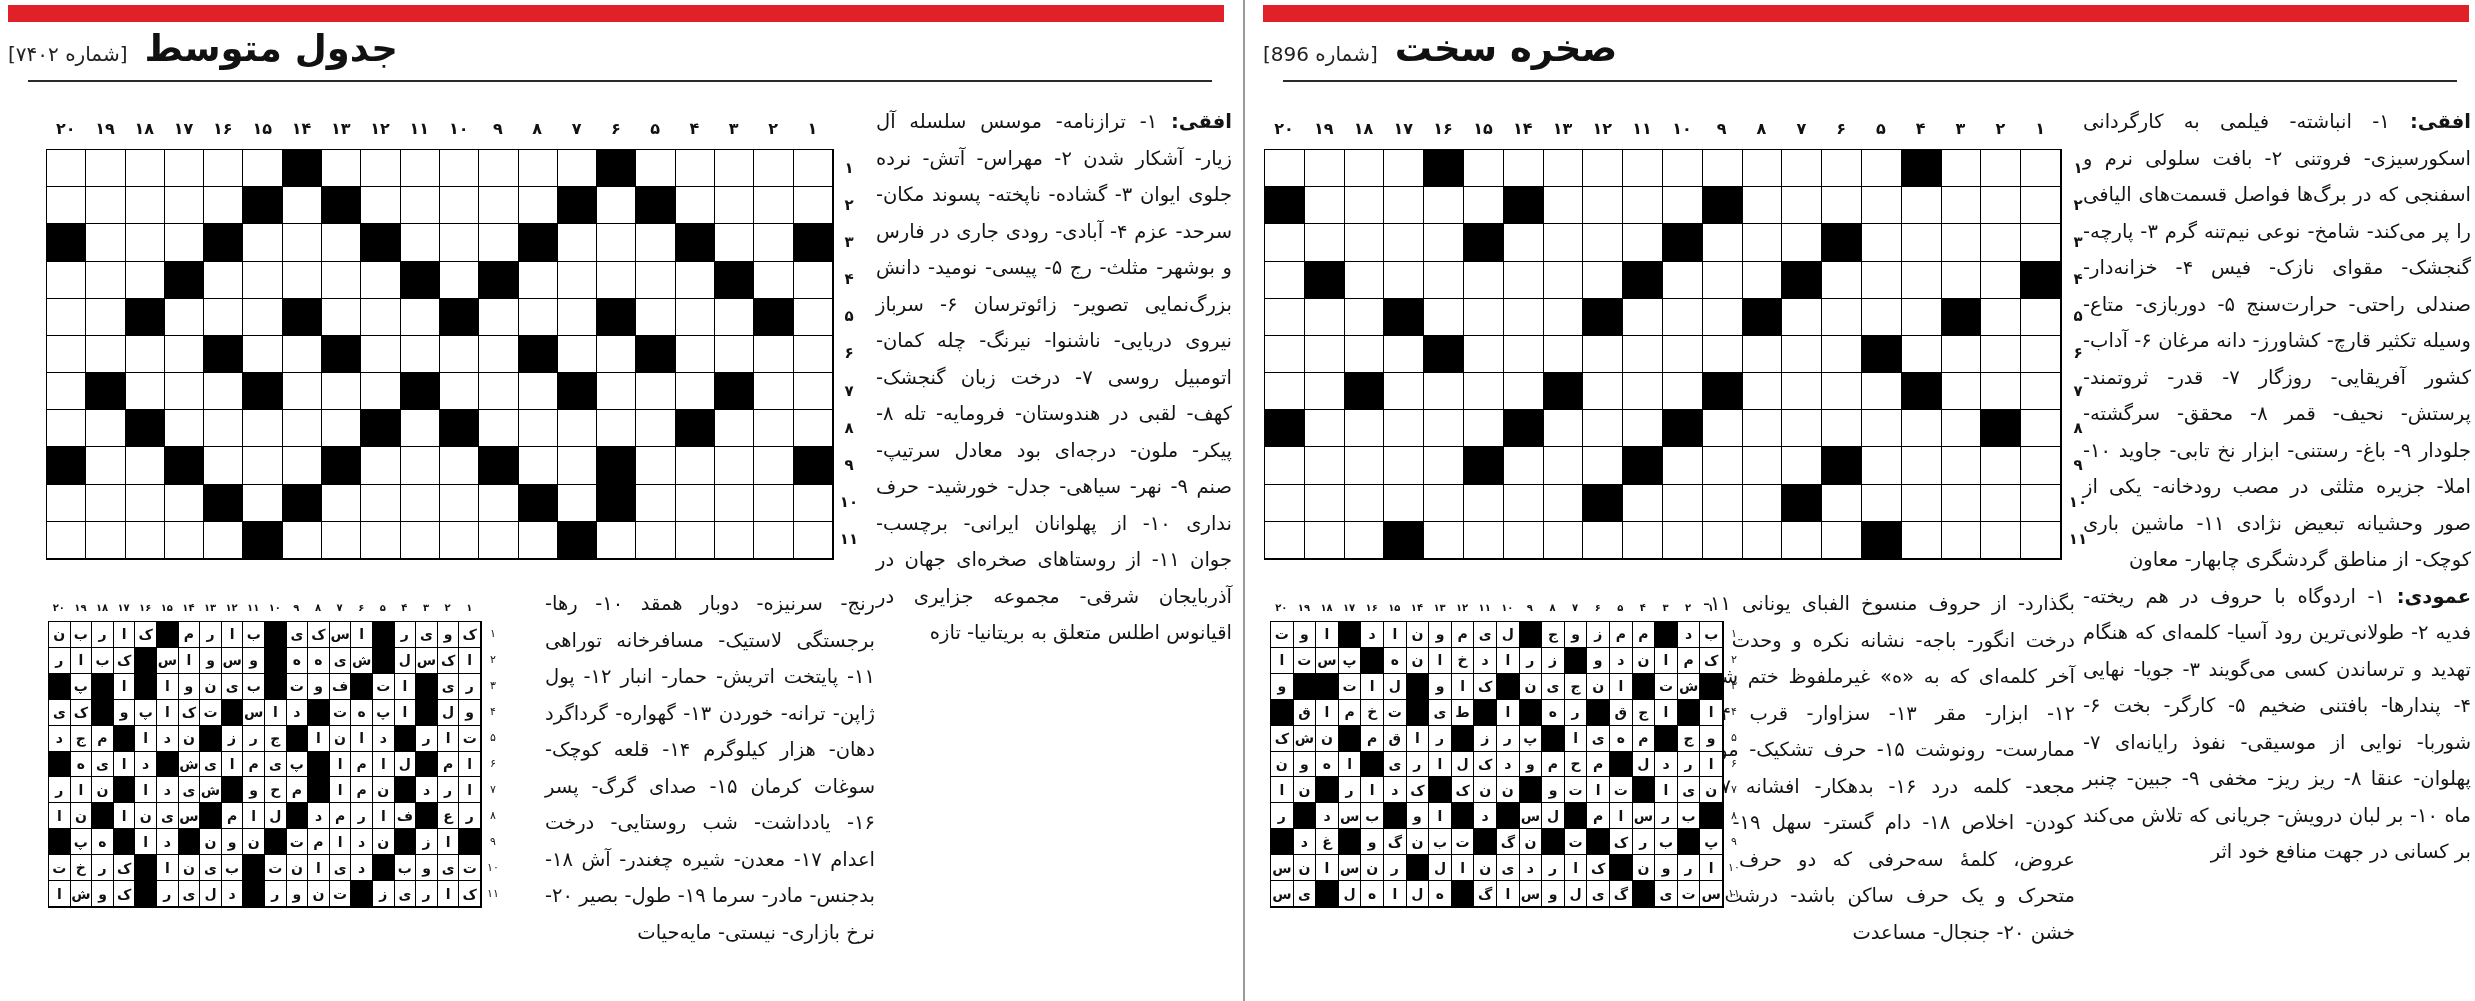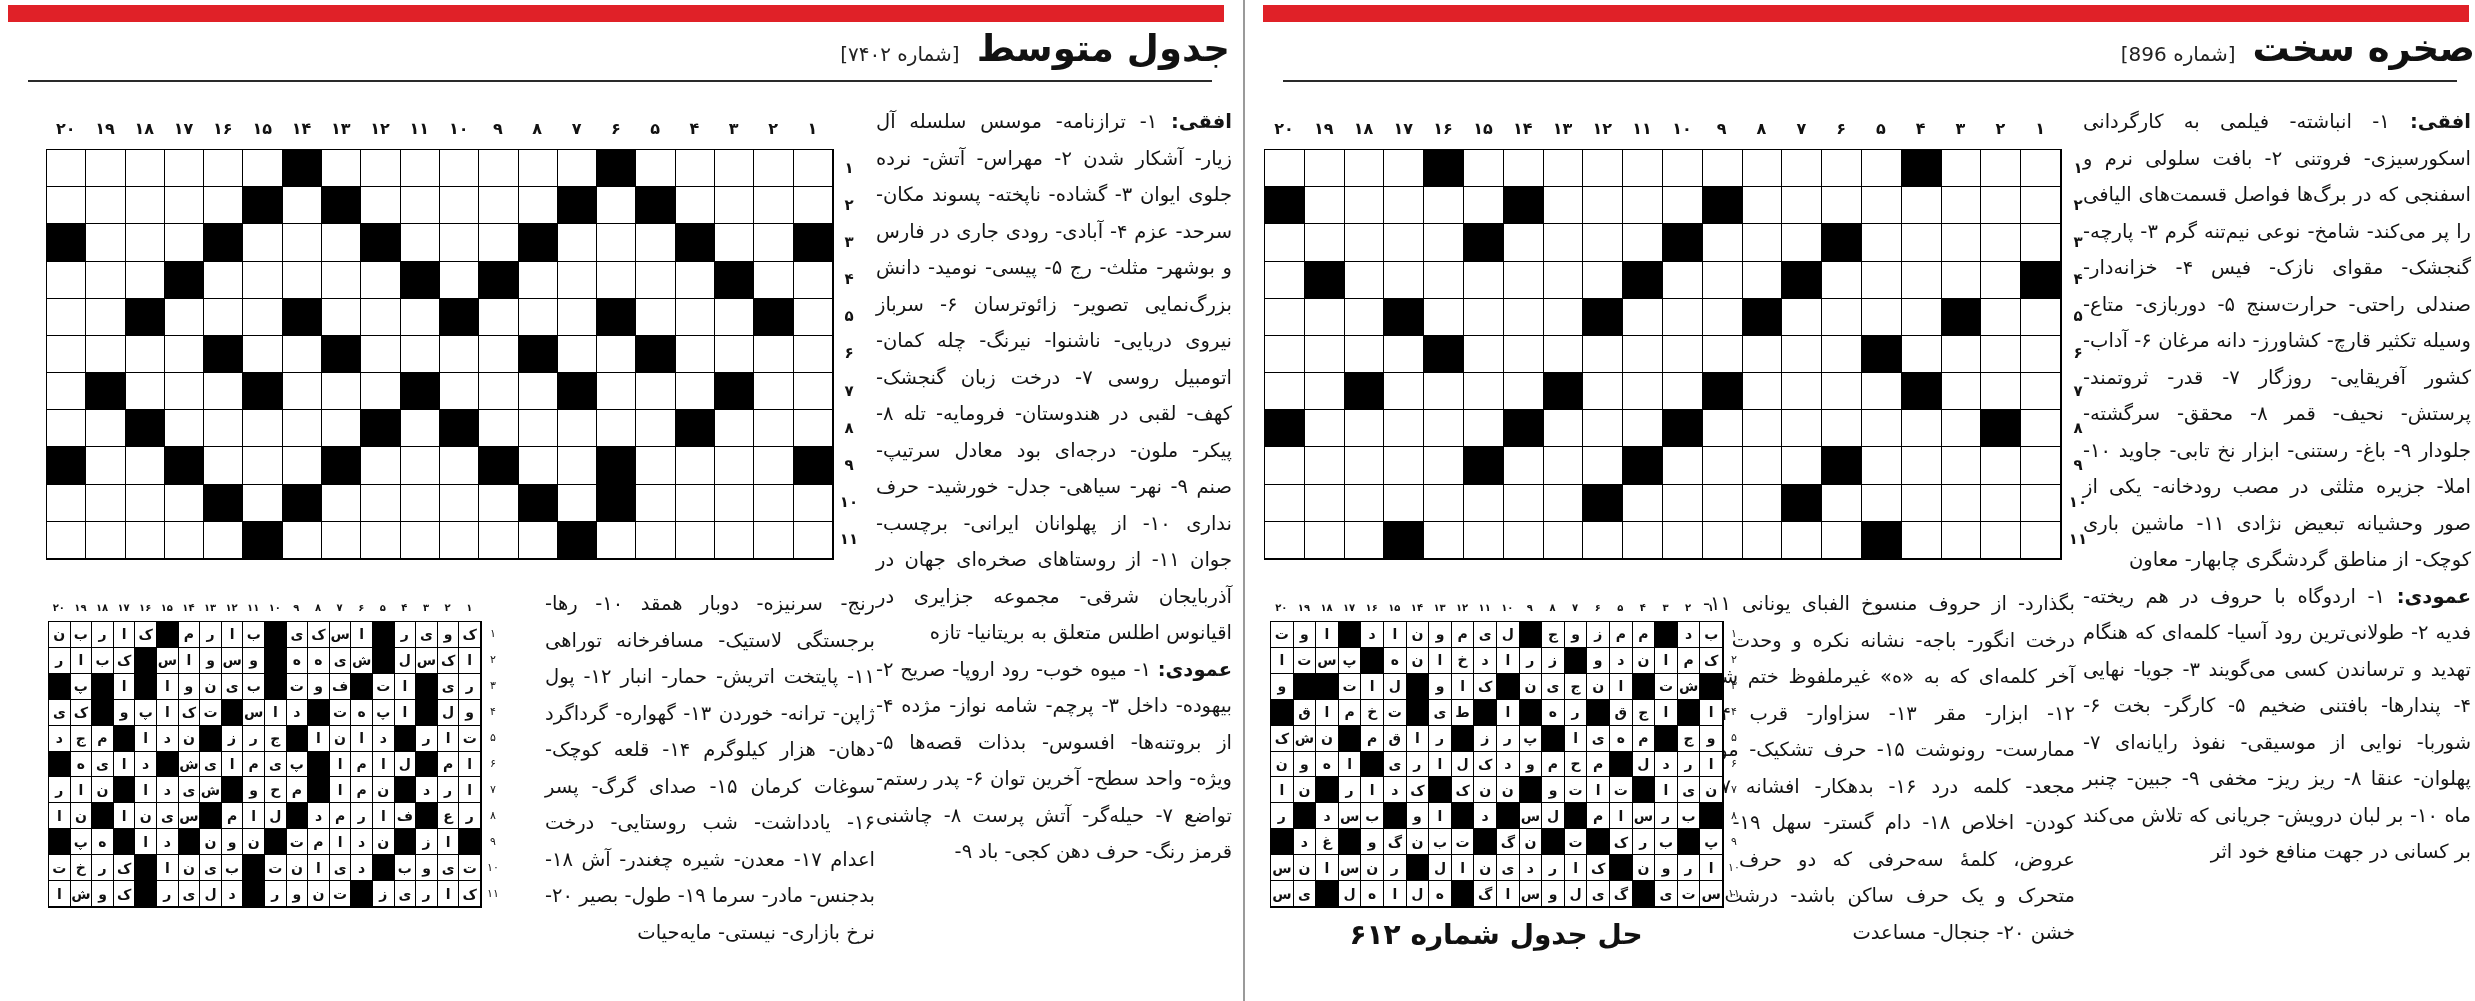--- a/index.html
+++ b/index.html
@@ -3,21 +3,21 @@
 <meta charset="utf-8">
 <style>
   html,body{margin:0;padding:0;background:#fff;}
   body{width:2475px;height:1001px;position:relative;overflow:hidden;
        font-family:"DejaVu Sans","Liberation Sans",sans-serif;color:#111;}
   .panel{position:absolute;top:0;height:1001px;}
   #panel-right{left:1255px;width:1220px;}
   #panel-left{left:0;width:1230px;}
   .divider{position:absolute;top:0;bottom:0;width:2px;background:#9a9a9a;}
   .redbar{position:absolute;top:5px;left:8px;right:6px;height:17px;background:var(--red,#e02128);}
-  .titlerow{position:absolute;top:27px;left:8px;right:0;text-align:right;direction:rtl;white-space:nowrap;}
+  .titlerow{position:absolute;top:27px;left:8px;right:0;text-align:left;direction:rtl;white-space:nowrap;}
   .title{font-weight:bold;font-size:37px;letter-spacing:-1px;}
   .issue{font-size:20px;color:#222;margin-right:12px;}
   .rule{position:absolute;top:80px;height:2px;background:#2a2a2a;left:28px;right:18px;}
   
   .maingrid{position:absolute;display:grid;grid-template-rows:repeat(11,1fr);
             border:1px solid #000;background:#fff;}
   .maingrid .c{border-right:1px solid #000;border-bottom:1px solid #000;background:#fff;}
   .maingrid .c.b{background:#000;}
   .collabels{position:absolute;display:grid;grid-template-columns:repeat(20,1fr);
              font-weight:bold;font-size:16px;text-align:center;line-height:30px;direction:ltr;}
@@ -571,21 +571,20 @@
       <span>۳</span>
       <span>۴</span>
       <span>۵</span>
       <span>۶</span>
       <span>۷</span>
       <span>۸</span>
       <span>۹</span>
       <span>۱۰</span>
       <span>۱۱</span>
     </div>
-  <div class="caption" style="left:15px;top:918px;width:452px">حل جدول شماره ۶۱۲</div>
 </section>
 
 <section class="panel" id="panel-left">
   <div class="redbar"></div>
   <div class="titlerow">
     <span class="title">جدول متوسط</span>
     <span class="issue">[شماره ۷۴۰۲]</span>
   </div>
   <div class="rule"></div>
 
@@ -842,21 +841,20 @@
       <span>۶</span>
       <span>۷</span>
       <span>۸</span>
       <span>۹</span>
       <span>۱۰</span>
       <span>۱۱</span>
     </div>
 
   <div class="cluecol" style="left:876px;top:104px;width:356px;height:900px">
     <p><b class="clue-head">افقی:</b> <span>۱- ترازنامه- موسس سلسله آل زیار- آشکار شدن ۲- مهراس- آتش- نرده جلوی ایوان ۳- گشاده- ناپخته- پسوند مکان- سرحد- عزم ۴- آبادی- رودی جاری در فارس و بوشهر- مثلث- رج ۵- پیسی- نومید- دانش بزرگ‌نمایی تصویر- زائوترسان ۶- سرباز نیروی دریایی- ناشنوا- نیرنگ- چله کمان- اتومبیل روسی ۷- درخت زبان گنجشک- کهف- لقبی در هندوستان- فرومایه- تله ۸- پیکر- ملون- درجه‌ای بود معادل سرتیپ- صنم ۹- نهر- سیاهی- جدل- خورشید- حرف نداری ۱۰- از پهلوانان ایرانی- برچسب- جوان ۱۱- از روستاهای صخره‌ای جهان در آذربایجان شرقی- مجموعه جزایری در اقیانوس اطلس متعلق به بریتانیا- تازه</span></p>
-    <p class="down"><b class="clue-head">عمودی:</b> <span>۱- میوه خوب- رود اروپا- صریح ۲- بیهوده- داخل ۳- پرچم- شامه نواز- مژده ۴- از بروتنه‌ها- افسوس- بدذات قصه‌ها ۵- ویژه- واحد سطح- آخرین توان ۶- پدر رستم- تواضع ۷- حیله‌گر- آتش پرست ۸- چاشنی قرمز رنگ- حرف دهن کجی- باد ۹-</span></p>
   </div>
   <div class="cluecol" style="left:545px;top:586px;width:330px;height:410px">رنج- سرنیزه- دوبار همقد ۱۰- رها- برجستگی لاستیک- مسافرخانه توراهی ۱۱- پایتخت اتریش- حمار- انبار ۱۲- پول ژاپن- ترانه- خوردن ۱۳- گهواره- گرداگرد دهان- هزار کیلوگرم ۱۴- قلعه کوچک- سوغات کرمان ۱۵- صدای گرگ- پسر ۱۶- یادداشت- شب روستایی- درخت اعدام ۱۷- معدن- شیره چغندر- آش ۱۸- بدجنس- مادر- سرما ۱۹- طول- بصیر ۲۰- نرخ بازاری- نیستی- مایه‌حیات</div>
 
   <div class="solcollabels" style="left:48px;top:599px;width:432px;height:20px">
       <span>۲۰</span>
       <span>۱۹</span>
       <span>۱۸</span>
       <span>۱۷</span>
       <span>۱۶</span>
       <span>۱۵</span>

